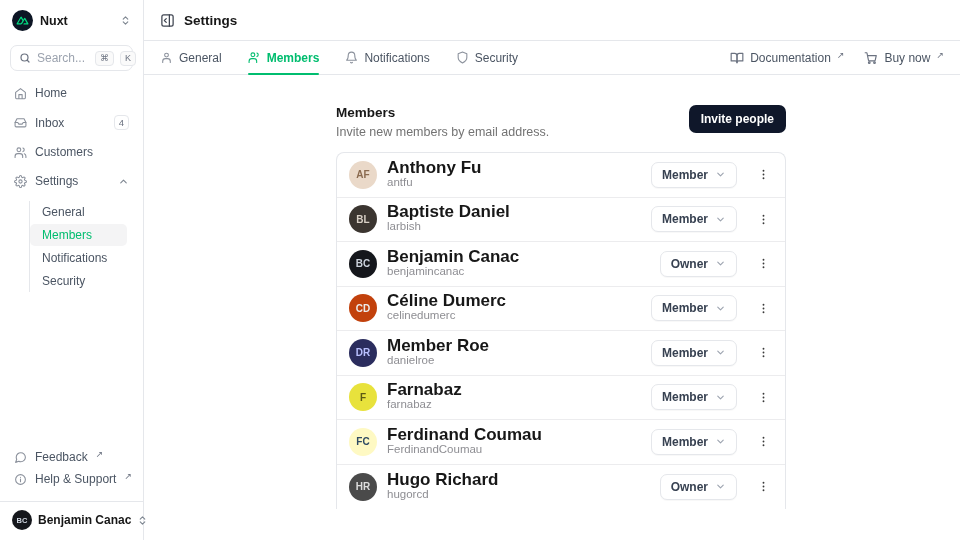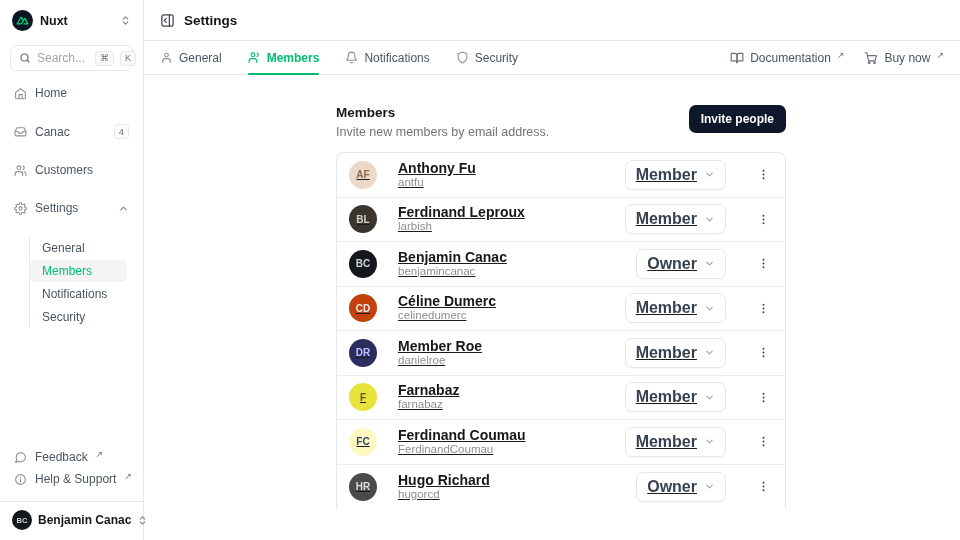--- a/index.html
+++ b/index.html
@@ -15,21 +15,21 @@
     align-items:center; justify-content:center; flex:none; }
   .ws-name { font-size:12.5px; font-weight:bold; color:#171717; }
   .updown { margin-left:auto; color:#7d8590; display:flex; }
   .searchbox { margin:6px 10px 0 10px; height:26px; border:1px solid #e5e7eb; border-radius:7px;
     display:flex; align-items:center; gap:6px; padding:0 5px 0 8px; background:#fff; }
   .searchbox input { border:none; outline:none; width:52px; font-size:12px; color:#374151;
     font-family:inherit; background:transparent; }
   .searchbox input::placeholder { color:#9ca3af; }
   .kbd { font-size:9px; color:#6b7280; border:1px solid #e5e7eb; background:#fafafa;
     border-radius:4px; padding:1px 4px; line-height:11px; }
-  .nav { margin-top:12px; padding:0 8px; display:flex; flex-direction:column; gap:18px; }
+  .nav { margin-top:12px; padding:0 8px; display:flex; flex-direction:column; gap:9px; }
   .nav-item { display:flex; align-items:center; gap:8px; padding:3px 6px; border-radius:5px;
     font-size:12px; color:#4b5563; cursor:pointer; }
   .nav-item .lbl { white-space:nowrap; }
   .nav-icon { color:#8b919c; display:flex; flex:none; }
   .badge { margin-left:auto; font-size:9.5px; color:#6b7280; border:1px solid #e5e7eb;
     border-radius:4px; padding:0 4px; line-height:13px; }
   .chev-end { margin-left:auto; color:#7d8590; display:flex; }
   .subnav { margin:1px 0 0 21px; border-left:1px solid #e5e7eb; display:flex;
     flex-direction:column; gap:1px; padding-right:8px; }
   .sub-item { font-size:12px; color:#4b5563; padding:4px 12px; border-radius:5px; cursor:pointer; }
@@ -71,29 +71,29 @@
     border:none; border-radius:7px; padding:7px 12px; cursor:pointer; font-family:inherit; }
   .card { margin-top:13px; border:1px solid #e5e7eb; border-radius:8px 8px 0 0; border-bottom:none;
     background:#fff; overflow:hidden; }
   .card-search { padding:5px 11px 8px 11px; border-bottom:1px solid #e5e7eb; }
   .m-searchbox { height:27px; border:2px solid var(--accent); border-radius:7px; display:flex;
     align-items:center; gap:6px; padding:0 8px; }
   .m-searchbox input { flex:1; border:none; outline:none; font-size:12px; color:#374151;
     font-family:inherit; background:transparent; }
   .m-searchbox input::placeholder { color:#9ca3af; }
   .sicon { color:#6b7280; display:flex; flex:none; }
-  .row { height:44.5px; display:flex; align-items:center; gap:21px; padding:0 12px;
-    border-bottom:1px solid #ececee;text-decoration:underline; }
+  .row { height:44.5px; display:flex; align-items:center; gap:10px; padding:0 12px;
+    border-bottom:1px solid #ececee; }
   .row:last-child { border-bottom:none; }
   .avatar { width:28px; height:28px; border-radius:50%; flex:none; display:flex;
     align-items:center; justify-content:center; font-size:10px; font-weight:bold; }
-  .rname { font-size:14px; font-weight:bold; color:#171717; line-height:14px; }
+  .rname { font-size:17px; font-weight:bold; color:#171717; line-height:14px; }
   .runame { font-size:11.5px; color:#8e8e93; line-height:13px; margin-top:1px; }
   .role-btn { margin-left:auto; display:flex; align-items:center; gap:7px; border:1px solid #e5e7eb;
-    background:#fff; border-radius:7px; padding:5px 10px; font-size:16px; color:#374151;
+    background:#fff; border-radius:7px; padding:5px 10px; font-size:12px; color:#374151;
     font-weight:bold; cursor:pointer; font-family:inherit; box-shadow:0 1px 1px rgba(0,0,0,.03); }
   .role-btn .chev { color:#9ca3af; display:flex; }
   .kebab { margin-left:6px; width:20px; display:flex; align-items:center; justify-content:center;
     cursor:pointer; color:#3a3a3a; }
   svg { display:block; }
 </style>
 </head>
 <body>
 
 <div class="app" style="--accent:#00bd6f">
@@ -135,21 +135,21 @@
         </span>
         <span class="lbl">Home</span>
       </div>
       <div class="nav-item">
         <span class="nav-icon">
           <svg width="13" height="13" viewBox="0 0 24 24" fill="none" stroke="currentColor" stroke-width="2" stroke-linecap="round" stroke-linejoin="round">
               <path d="M22 12h-5l-2 3H9l-2-3H2"></path>
               <path d="M5.5 5h13L22 12v6a2 2 0 0 1-2 2H4a2 2 0 0 1-2-2v-6z"></path>
             </svg>
         </span>
-        <span class="lbl">Canac</span>
+        <span class="lbl">Inbox</span>
         <span class="badge">4</span>
       </div>
       <div class="nav-item">
         <span class="nav-icon">
           <svg width="13" height="13" viewBox="0 0 24 24" fill="none" stroke="currentColor" stroke-width="2" stroke-linecap="round" stroke-linejoin="round">
               <circle cx="9" cy="7" r="3.5"></circle>
               <path d="M2 21v-2a5 5 0 0 1 5-5h4a5 5 0 0 1 5 5v2"></path>
               <path d="M16.5 3.7a3.5 3.5 0 0 1 0 6.6M19 14.2a5 5 0 0 1 3 4.8v2"></path>
             </svg>
         </span>
@@ -318,21 +318,21 @@
                   <circle cx="12" cy="5" r="1.7"></circle>
                   <circle cx="12" cy="12" r="1.7"></circle>
                   <circle cx="12" cy="19" r="1.7"></circle>
                 </svg>
               </span>
           </div>
 
           <div class="row">
             <span class="avatar" style="background:#3b3530;color:#d8cfc5">BL</span>
             <div>
-                <div class="rname">Ferdinand Leproux</div>
+                <div class="rname">Baptiste Daniel</div>
                  <div class="runame">larbish</div>
               </div>
             <button class="role-btn">
               <span>Member</span>
               <span class="chev">
                   <svg width="11" height="11" viewBox="0 0 24 24" fill="none" stroke="currentColor" stroke-width="2.4" stroke-linecap="round" stroke-linejoin="round">
                     <path d="m6 9 6 6 6-6"></path>
                   </svg>
                 </span>
             </button>

